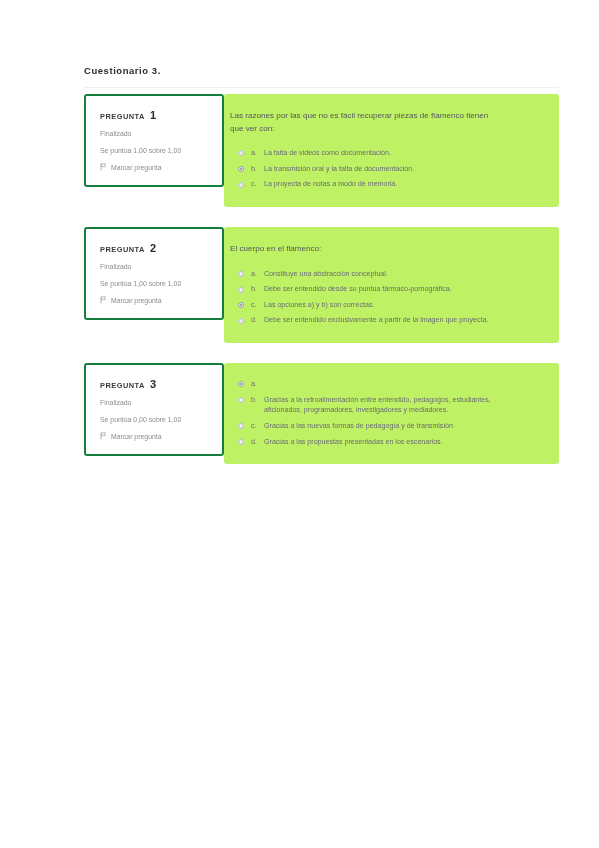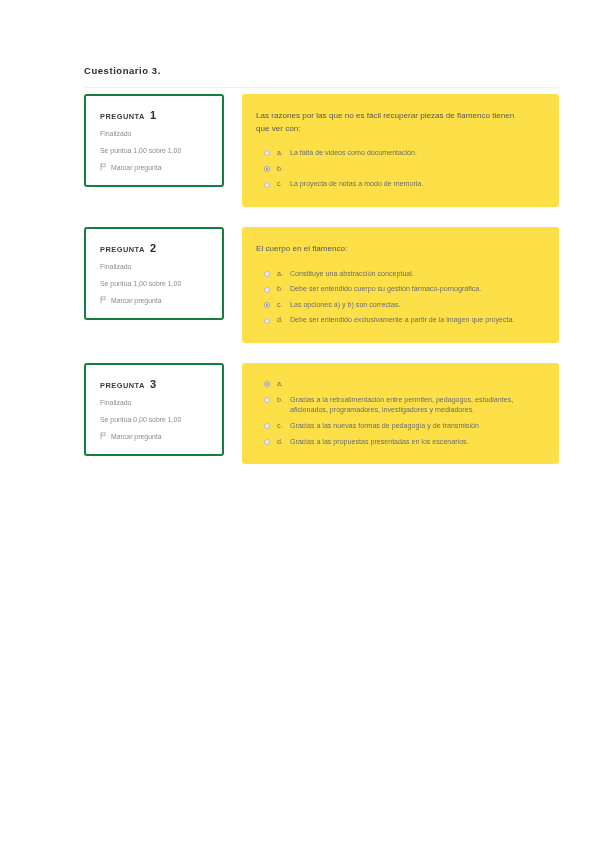--- a/index.html
+++ b/index.html
@@ -90,24 +90,23 @@
     display: inline-block;
     width: 7px;
     height: 8px;
     position: relative;
     flex: 0 0 7px;
   }
   .flag-icon svg { display: block; }
   
   .qpanel {
     flex: 1 1 auto;
-    margin-left: 18px;
-    background: #fde047;
+    background: #bef264;
     border-radius: 3px;
-    padding: 16px 18px 17px 14px;
+    padding: 16px 18px 17px 6px;
     min-height: 92px;
   }
   .qstem {
     font-size: 8.1px;
     color: #55555f;
     line-height: 1.55;
     margin-bottom: 13px;
     max-width: 270px;
   }
   .answers { display: block; }
@@ -188,20 +187,21 @@
           <div class="qstem">Las razones por las que no es fácil recuperar piezas de flamenco tienen que ver con:</div>
           <div class="answers">
             <label class="answer">
               <span class="radio"></span>
               <span class="answer-letter">a.</span>
               <span class="answer-text">La falta de videos como documentación.</span>
             </label>
             <label class="answer">
               <span class="radio selected"></span>
               <span class="answer-letter">b.</span>
+              <span class="answer-text">La transmisión oral y la falta de documentación.</span>
             </label>
             <label class="answer">
               <span class="radio"></span>
               <span class="answer-letter">c.</span>
               <span class="answer-text">La proyecta de notas a modo de memoria.</span>
             </label>
           </div>
         </div>
       </div>
       <div class="qblock">
@@ -226,21 +226,21 @@
           <div class="qstem">El cuerpo en el flamenco:</div>
           <div class="answers">
             <label class="answer">
               <span class="radio"></span>
               <span class="answer-letter">a.</span>
               <span class="answer-text">Constituye una abstracción conceptual.</span>
             </label>
             <label class="answer">
               <span class="radio"></span>
               <span class="answer-letter">b.</span>
-              <span class="answer-text">Debe ser entendido cuerpo su gestión fármaco-pornográfica.</span>
+              <span class="answer-text">Debe ser entendido desde su puntúa fármaco-pornográfica.</span>
             </label>
             <label class="answer">
               <span class="radio selected"></span>
               <span class="answer-letter">c.</span>
               <span class="answer-text">Las opciones a) y b) son correctas.</span>
             </label>
             <label class="answer">
               <span class="radio"></span>
               <span class="answer-letter">d.</span>
               <span class="answer-text">Debe ser entendido exclusivamente a partir de la imagen que proyecta.</span>
@@ -268,21 +268,21 @@
         </div>
         <div class="qpanel">
           <div class="answers">
             <label class="answer">
               <span class="radio selected"></span>
               <span class="answer-letter">a.</span>
             </label>
             <label class="answer">
               <span class="radio"></span>
               <span class="answer-letter">b.</span>
-              <span class="answer-text">Gracias a la retroalimentación entre permiten, pedagogos, estudiantes, aficionados, programadores, investigadores y mediadores.</span>
+              <span class="answer-text">Gracias a la retroalimentación entre entendido, pedagogos, estudiantes, aficionados, programadores, investigadores y mediadores.</span>
             </label>
             <label class="answer">
               <span class="radio"></span>
               <span class="answer-letter">c.</span>
               <span class="answer-text">Gracias a las nuevas formas de pedagogía y de transmisión</span>
             </label>
             <label class="answer">
               <span class="radio"></span>
               <span class="answer-letter">d.</span>
               <span class="answer-text">Gracias a las propuestas presentadas en los escenarios.</span>

